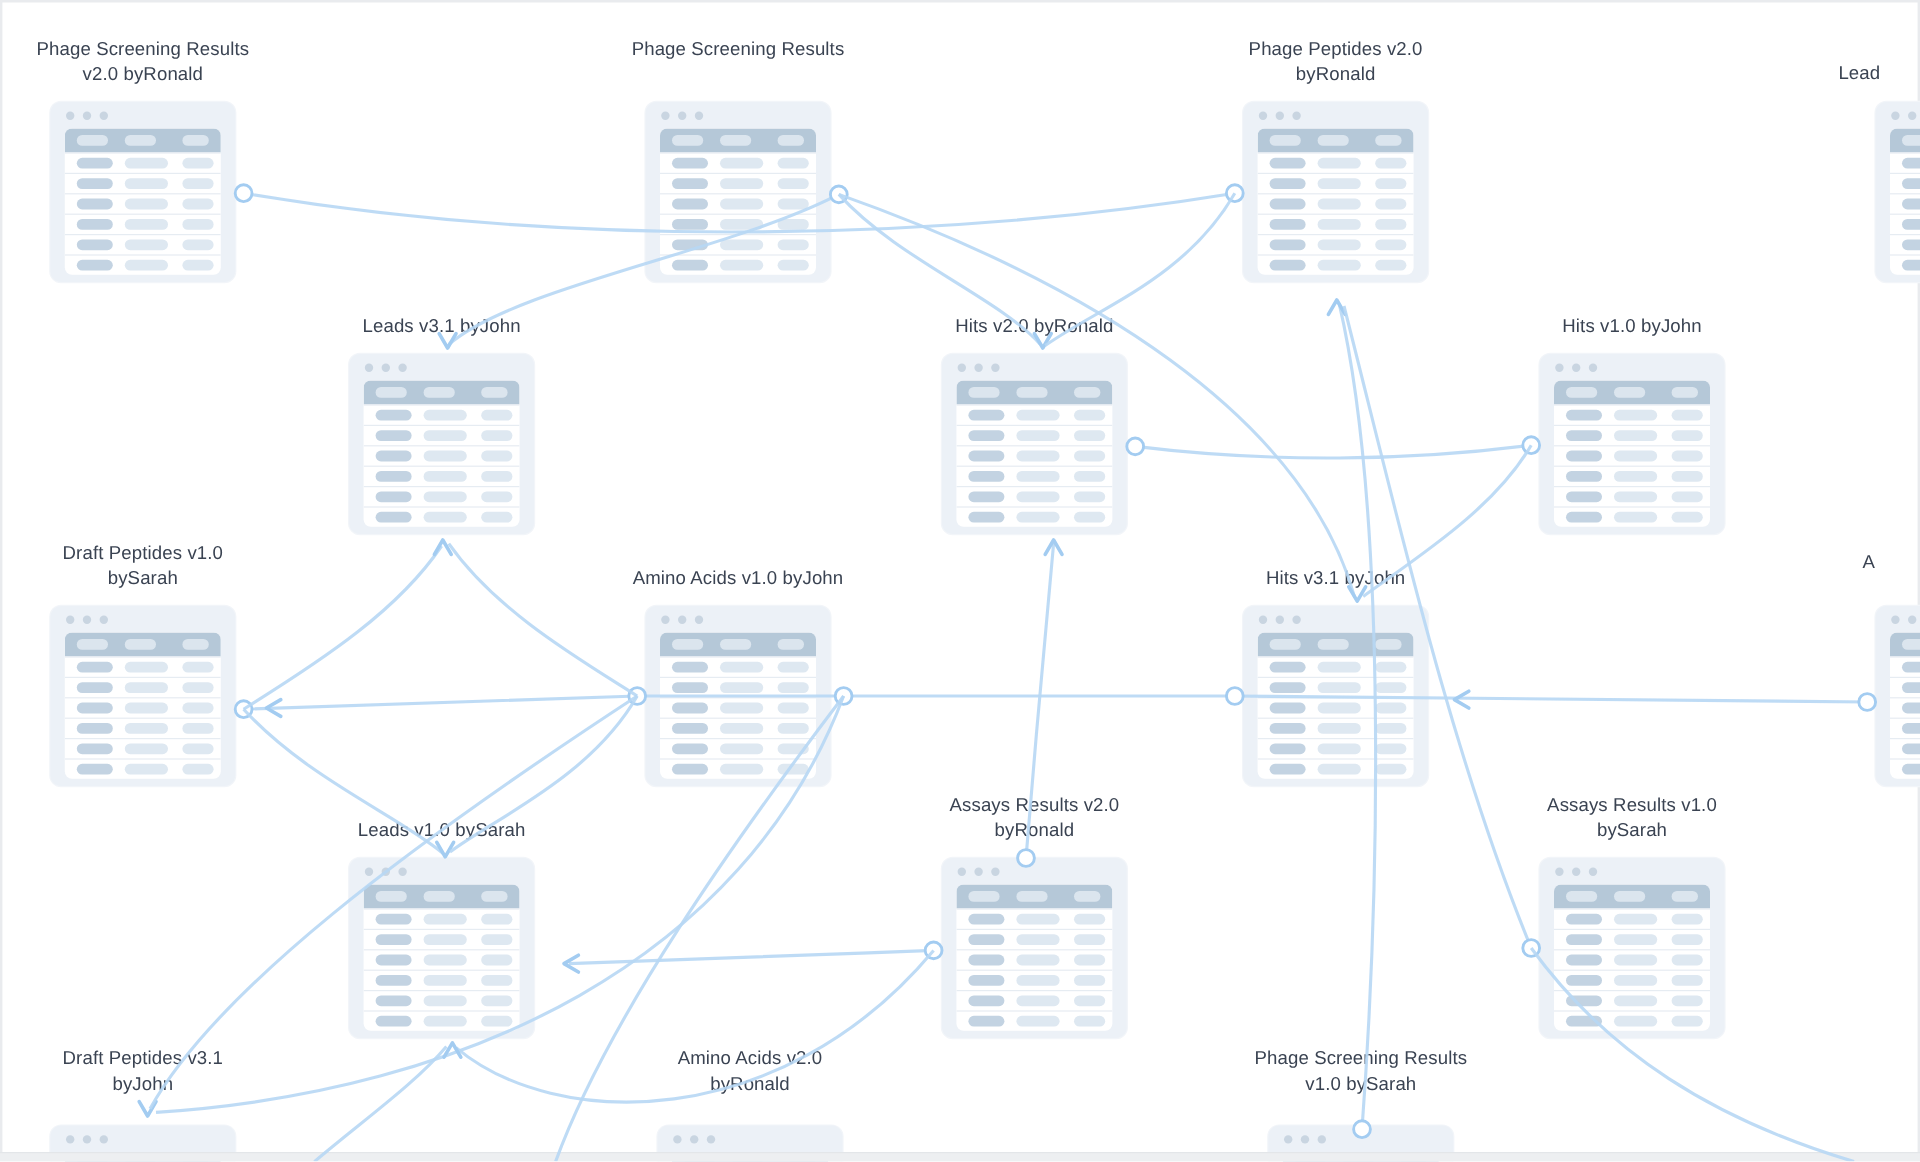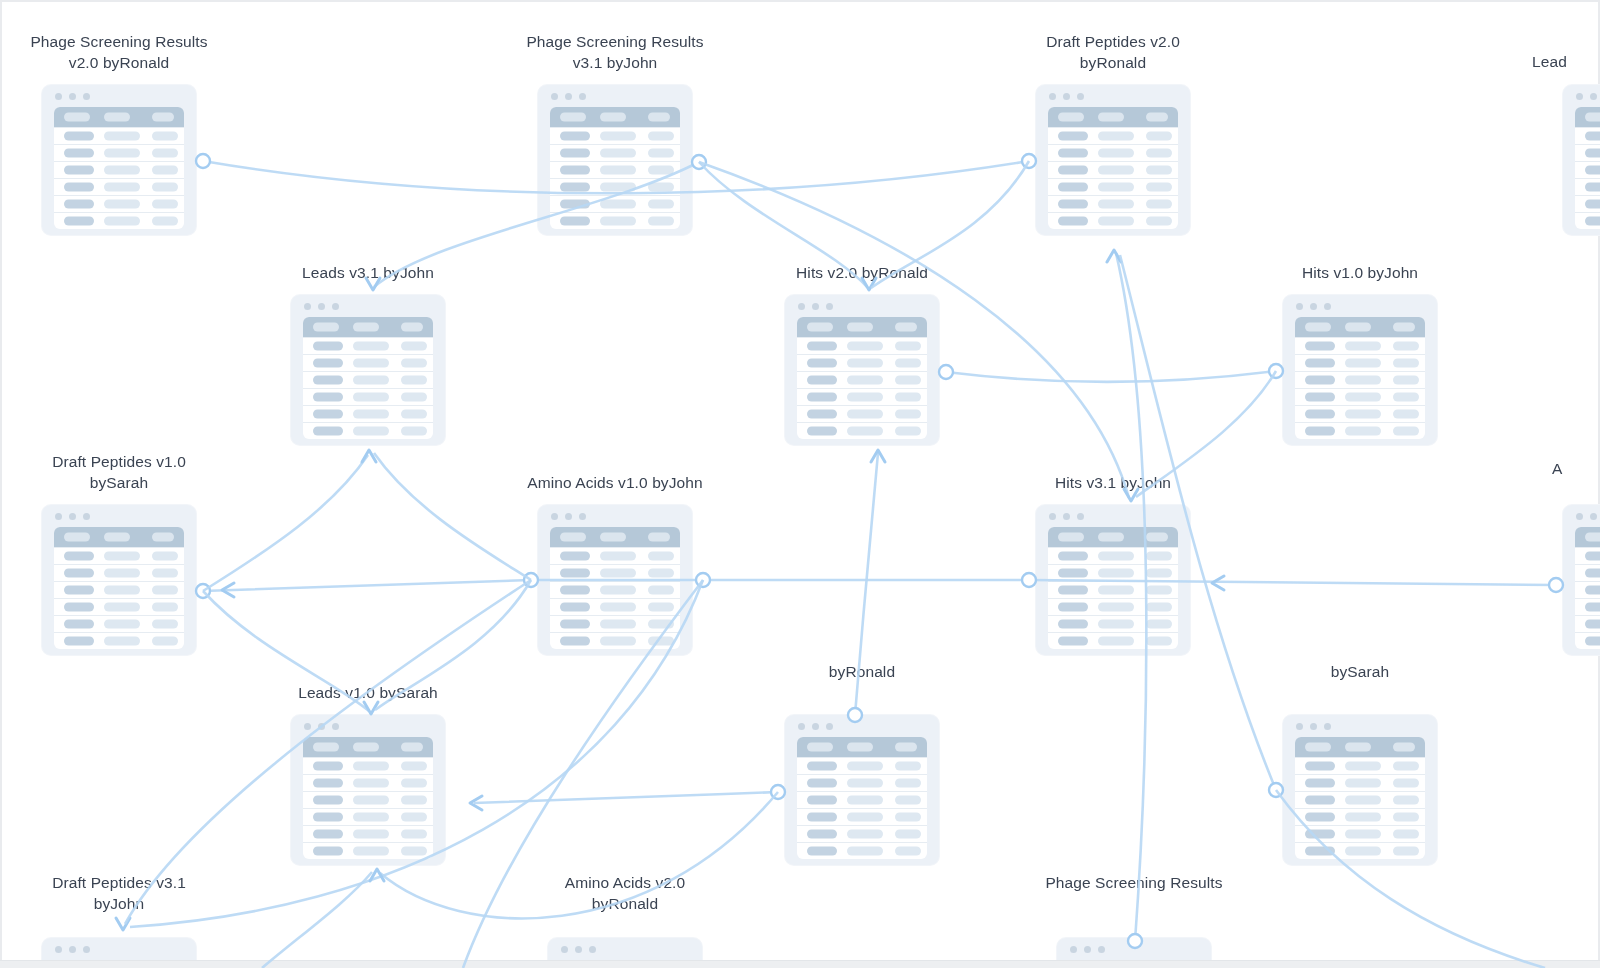--- a/index.html
+++ b/index.html
@@ -89,21 +89,20 @@
               <span class="pill d1" style="left: 10px; width: 30px;"></span>
               <span class="pill d2" style="left: 50px; width: 36px;"></span>
               <span class="pill d2" style="left: 98px; width: 26px;"></span>
             </div>
           </div>
         </div>
       </div>
       <div class="node">
         <div class="node-label" style="left: 445px; top: 31px;">
           <div>Phage Screening Results</div>
-          <div>v3.1 byJohn</div>
         </div>
         <div class="card" style="left: 538px; top: 85px;">
           <div class="titlebar">
             <span class="dot" style="left: 13px;"></span>
             <span class="dot" style="left: 27px;"></span>
             <span class="dot" style="left: 41px;"></span>
           </div>
           <div class="mini-table">
             <div class="thead">
               <span class="pill h" style="left: 10px; width: 26px;"></span>
@@ -138,21 +137,21 @@
             <div class="trow">
               <span class="pill d1" style="left: 10px; width: 30px;"></span>
               <span class="pill d2" style="left: 50px; width: 36px;"></span>
               <span class="pill d2" style="left: 98px; width: 26px;"></span>
             </div>
           </div>
         </div>
       </div>
       <div class="node">
         <div class="node-label" style="left: 943px; top: 31px;">
-          <div>Draft Peptides v2.0</div>
+          <div>Phage Peptides v2.0</div>
           <div>byRonald</div>
         </div>
         <div class="card" style="left: 1036px; top: 85px;">
           <div class="titlebar">
             <span class="dot" style="left: 13px;"></span>
             <span class="dot" style="left: 27px;"></span>
             <span class="dot" style="left: 41px;"></span>
           </div>
           <div class="mini-table">
             <div class="thead">
@@ -600,20 +599,21 @@
             <div class="trow">
               <span class="pill d1" style="left: 10px; width: 30px;"></span>
               <span class="pill d2" style="left: 50px; width: 36px;"></span>
               <span class="pill d2" style="left: 98px; width: 26px;"></span>
             </div>
           </div>
         </div>
       </div>
       <div class="node">
         <div class="node-label" style="left: 692px; top: 661px;">
+          <div>Assays Results v2.0</div>
           <div>byRonald</div>
         </div>
         <div class="card" style="left: 785px; top: 715px;">
           <div class="titlebar">
             <span class="dot" style="left: 13px;"></span>
             <span class="dot" style="left: 27px;"></span>
             <span class="dot" style="left: 41px;"></span>
           </div>
           <div class="mini-table">
             <div class="thead">
@@ -649,20 +649,21 @@
             <div class="trow">
               <span class="pill d1" style="left: 10px; width: 30px;"></span>
               <span class="pill d2" style="left: 50px; width: 36px;"></span>
               <span class="pill d2" style="left: 98px; width: 26px;"></span>
             </div>
           </div>
         </div>
       </div>
       <div class="node">
         <div class="node-label" style="left: 1190px; top: 661px;">
+          <div>Assays Results v1.0</div>
           <div>bySarah</div>
         </div>
         <div class="card" style="left: 1283px; top: 715px;">
           <div class="titlebar">
             <span class="dot" style="left: 13px;"></span>
             <span class="dot" style="left: 27px;"></span>
             <span class="dot" style="left: 41px;"></span>
           </div>
           <div class="mini-table">
             <div class="thead">
@@ -739,20 +740,21 @@
               <span class="pill h" style="left: 10px; width: 26px;"></span>
               <span class="pill h" style="left: 50px; width: 26px;"></span>
               <span class="pill h" style="left: 98px; width: 22px;"></span>
             </div>
           </div>
         </div>
       </div>
       <div class="node">
         <div class="node-label" style="left: 964px; top: 872px;">
           <div>Phage Screening Results</div>
+          <div>v1.0 bySarah</div>
         </div>
         <div class="card" style="left: 1057px; top: 938px;">
           <div class="titlebar">
             <span class="dot" style="left: 13px;"></span>
             <span class="dot" style="left: 27px;"></span>
             <span class="dot" style="left: 41px;"></span>
           </div>
           <div class="mini-table">
             <div class="thead">
               <span class="pill h" style="left: 10px; width: 26px;"></span>

